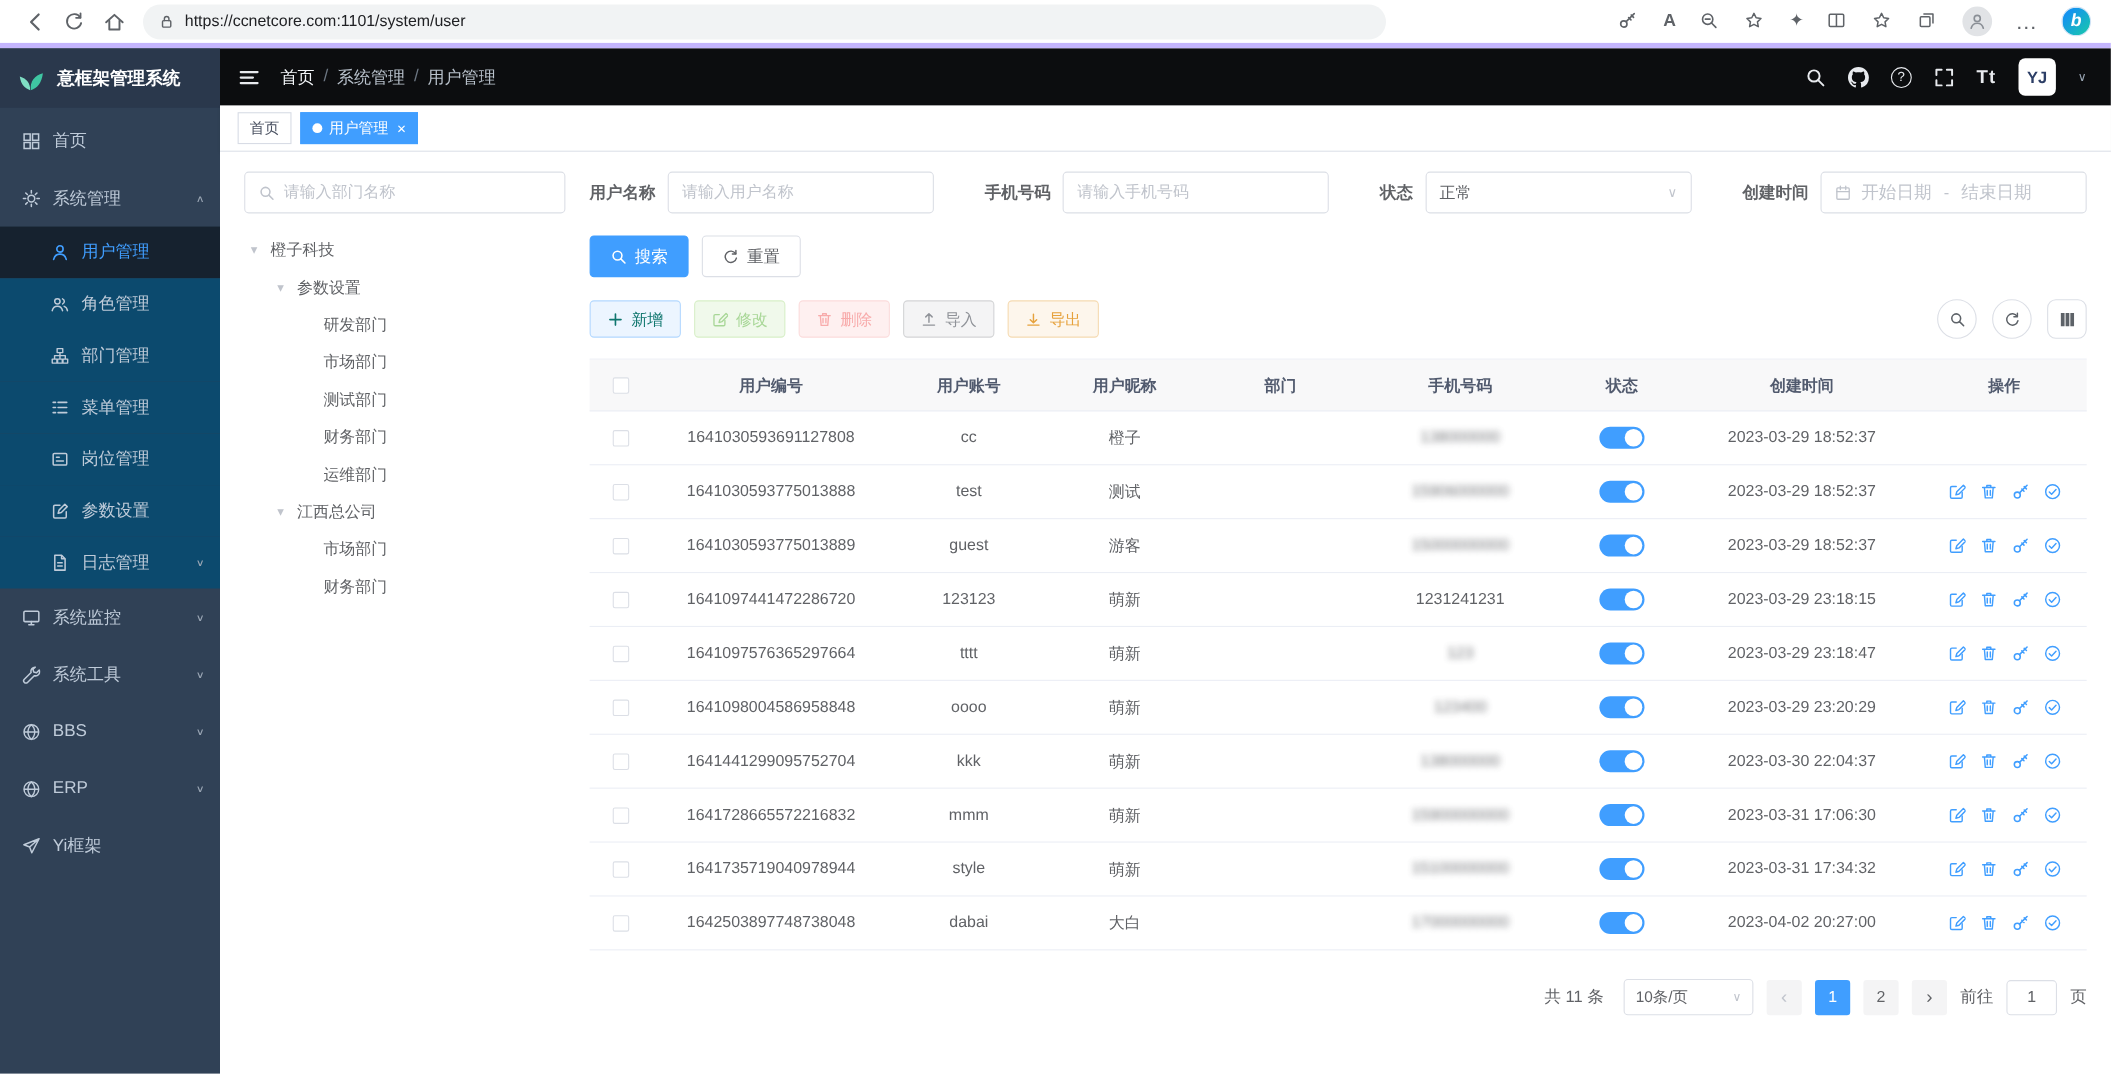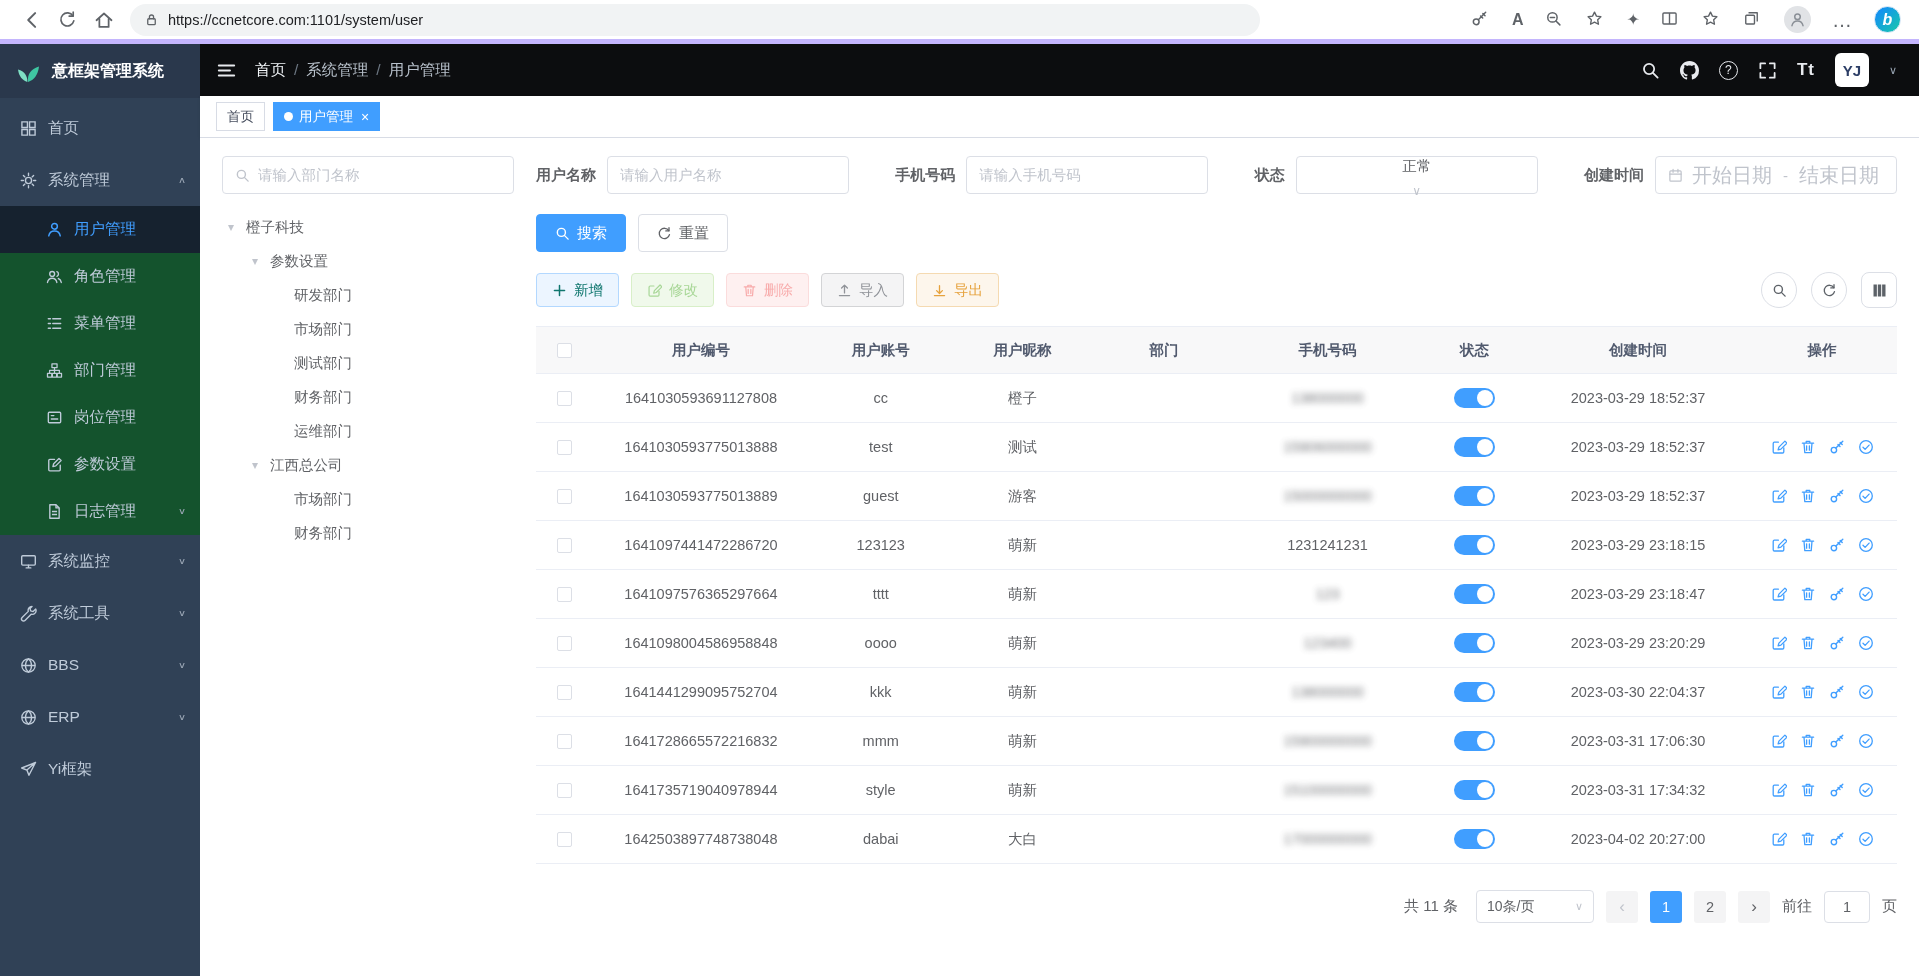--- a/index.html
+++ b/index.html
@@ -24,21 +24,21 @@
     font-style:italic; border:1px solid #cfe3f5; }
 
   
   .app { display:flex; height:932px; }
   .sidebar { width:200px; background:#304156; height:100%; flex:none; display:flex; flex-direction:column; }
   .logo { height:54px; background:#2a384c; display:flex; align-items:center; gap:10px; padding:0 14px; }
   .logo-title { color:#fff; font-size:16px; font-weight:bold; white-space:nowrap; }
   .menu { flex:1; overflow:hidden; padding-top:4px; }
   .mi { display:flex; align-items:center; gap:11px; height:52px; padding-left:calc(20px + var(--d,0)*10px);
     padding-right:14px; color:#bfcbd9; font-size:15.5px; cursor:pointer; }
-  .mi.sub { background:#14532d; height:47px; padding-left:46px; }
+  .mi.sub { background:#0c4a6e; height:47px; padding-left:46px; }
   .mi.active { color:#409eff; background:#16222f; }
   .mic { width:17px; height:17px; flex:none; }
   .mcaret { margin-left:auto; font-size:11px; color:#9aa6b4; transform:scaleY(.8); }
 
   .main { flex:1; display:flex; flex-direction:column; min-width:0; }
 
   
   .topbar { height:52px; background:#0c0d0f; display:flex; align-items:center; padding:0 22px 0 16px; gap:18px; }
   .burger { color:#e8eaee; width:21px; height:21px; cursor:pointer; }
   .crumbs { display:flex; align-items:center; gap:8px; font-size:15.5px; }
@@ -79,25 +79,25 @@
   .tree { margin-top:16px; }
   .tnode { display:flex; align-items:center; height:34px; padding-left:calc(6px + var(--d,0)*24px);
     font-size:14.5px; color:#606266; cursor:pointer; }
   .tarrow { width:18px; color:#c0c4cc; font-size:12px; flex:none; }
 
   .work { flex:1; min-width:0; }
   .filters { display:flex; align-items:center; justify-content:space-between; }
   .fitem { display:flex; align-items:center; gap:11px; }
   .flabel { font-weight:bold; color:#606266; white-space:nowrap; }
   .fitem .inputbox { width:242px; }
-  .selectbox { width:222px; justify-content:space-between; cursor:pointer;flex-direction:column; }
+  .selectbox { width:222px; justify-content:space-between; cursor:pointer; }
   .selectbox .val { color:#606266; font-size:14.5px; }
   .selectbox .caret { color:#c0c4cc; font-size:12px; }
   .daterange { width:262px; gap:9px; cursor:pointer; }
-  .daterange .ph { color:#c0c4cc; font-size:20px; white-space:nowrap; }
+  .daterange .ph { color:#c0c4cc; font-size:16px; white-space:nowrap; }
   .daterange .dsep { color:#c0c4cc; margin:0 2px; }
 
   .actions { margin-top:20px; display:flex; gap:12px; }
   .btn { display:inline-flex; align-items:center; gap:7px; height:38px; padding:0 18px;
     border-radius:4px; font-size:15px; cursor:pointer; border:1px solid #dcdfe6; background:#fff; color:#606266; }
   .btn .ic { width:15px; height:15px; }
   .btn-primary { background:#409eff; border-color:#409eff; color:#fff; }
 
   .toolbar { margin-top:20px; display:flex; align-items:center; }
   .toolbar .group { display:flex; gap:12px; }
@@ -471,31 +471,31 @@
         <div class="mi sub">
           <svg class="mic">
             <use href="#i-role"></use>
           </svg>
           <span class="mil">角色管理</span>
           <span class="mcaret"></span>
         </div>
 
         <div class="mi sub">
           <svg class="mic">
+            <use href="#i-dept"></use>
+          </svg>
+          <span class="mil">部门管理</span>
+          <span class="mcaret"></span>
+        </div>
+
+        <div class="mi sub">
+          <svg class="mic">
             <use href="#i-menu"></use>
           </svg>
           <span class="mil">菜单管理</span>
-          <span class="mcaret"></span>
-        </div>
-
-        <div class="mi sub">
-          <svg class="mic">
-            <use href="#i-dept"></use>
-          </svg>
-          <span class="mil">部门管理</span>
           <span class="mcaret"></span>
         </div>
 
         <div class="mi sub">
           <svg class="mic">
             <use href="#i-post"></use>
           </svg>
           <span class="mil">岗位管理</span>
           <span class="mcaret"></span>
         </div>

